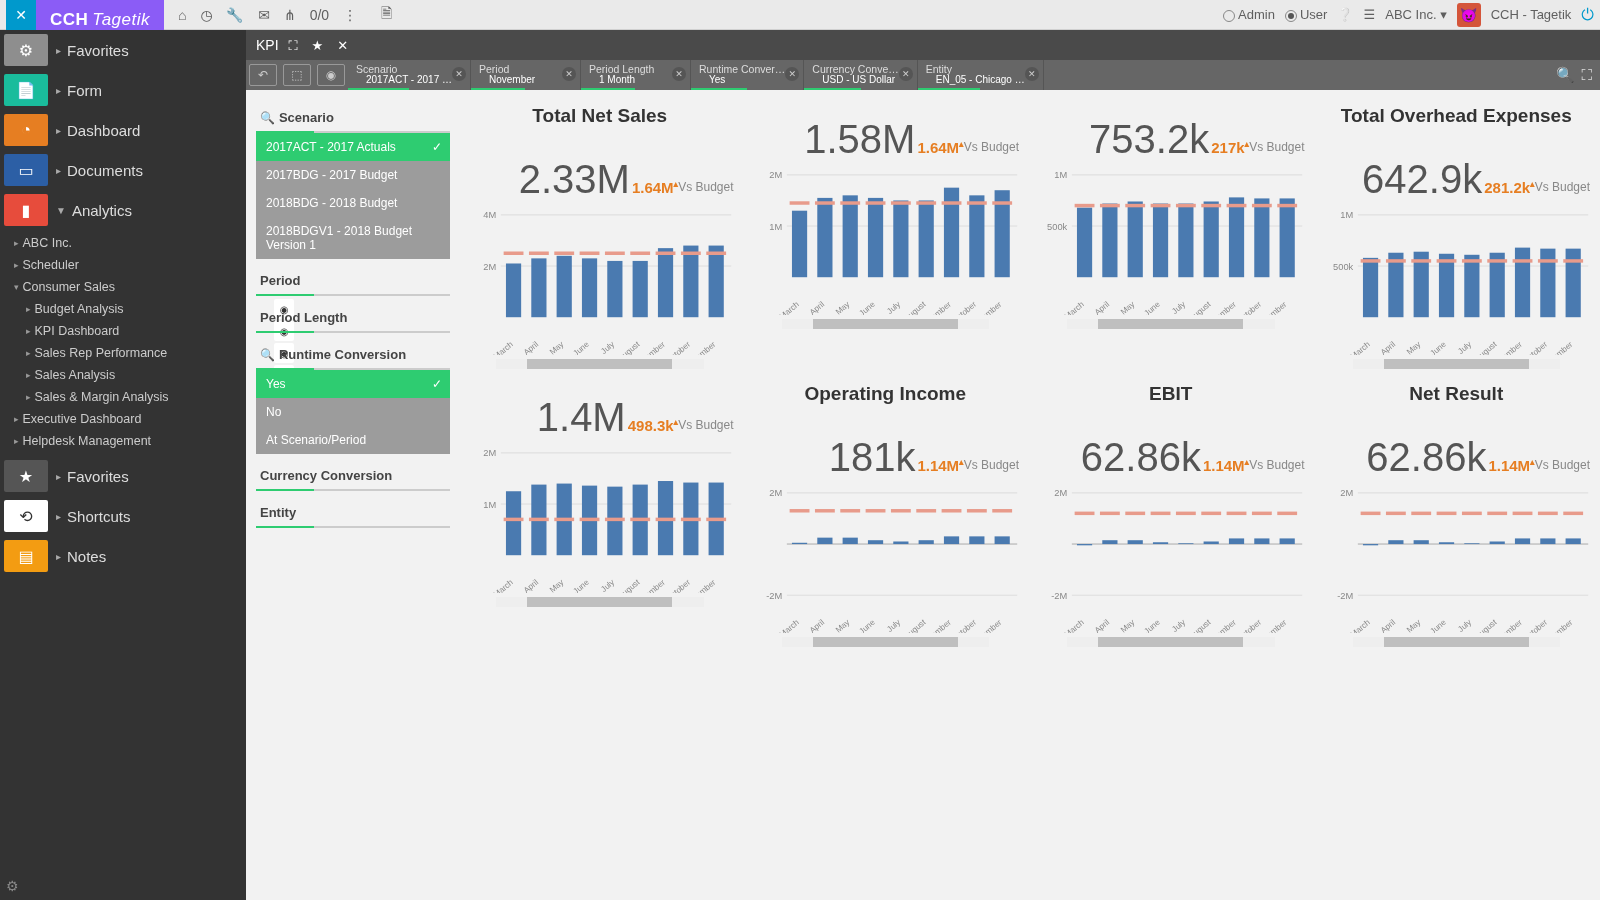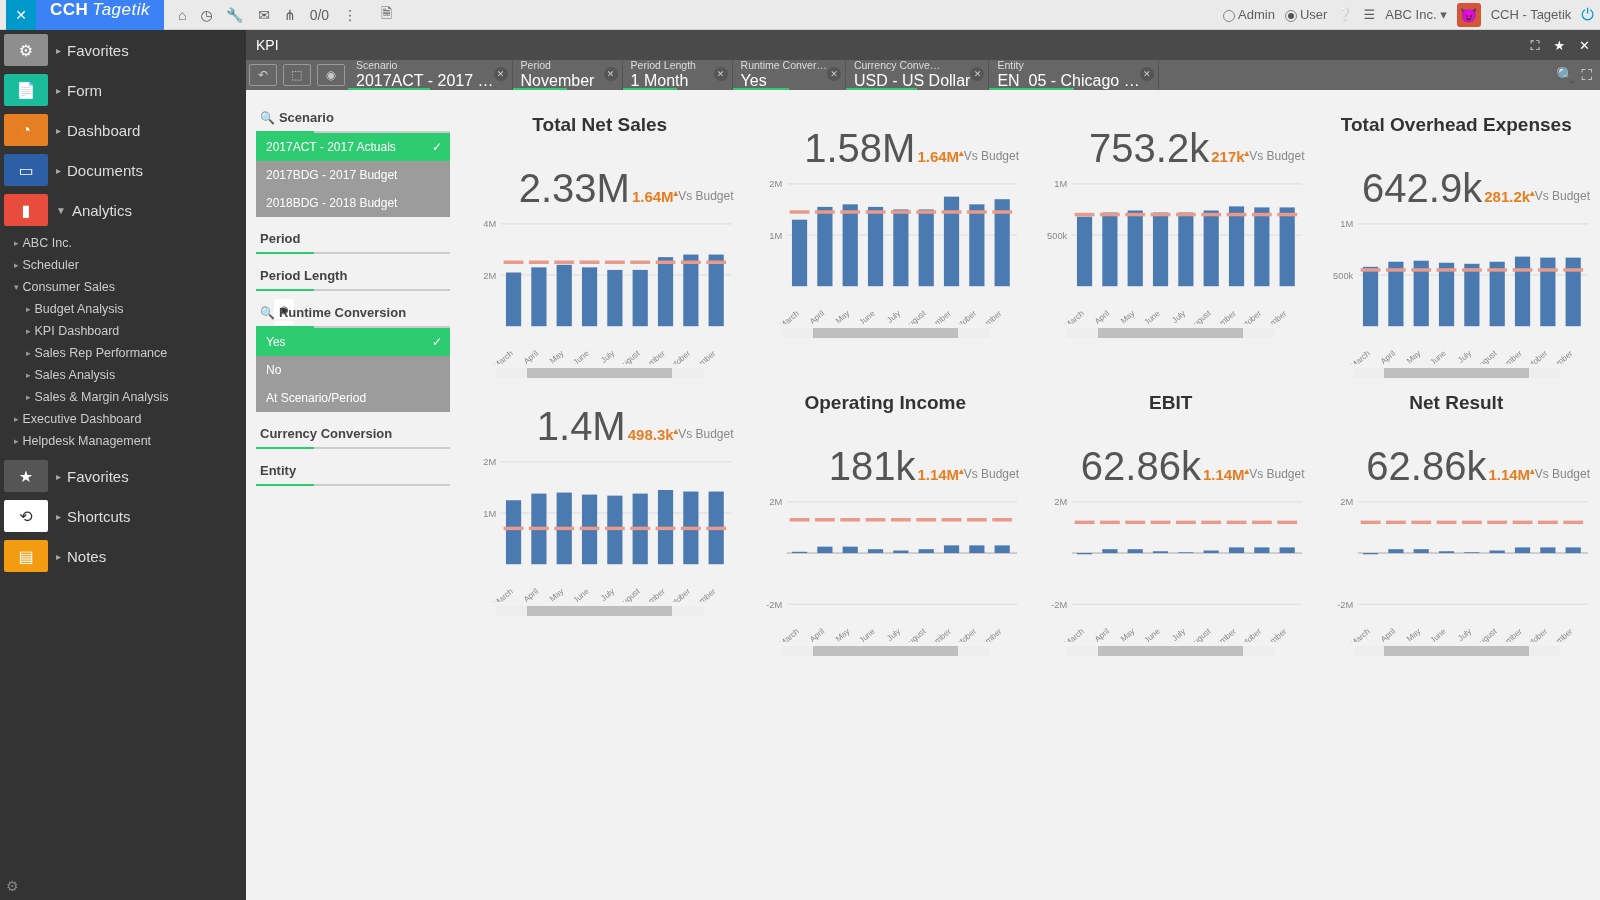--- a/index.html
+++ b/index.html
@@ -1,19 +1,19 @@
 <!DOCTYPE html>
 <html><head>
 <meta charset="utf-8">
 <style>
 * { margin:0; padding:0; box-sizing:border-box; font-family:"Segoe UI",Arial,sans-serif; }
 body { background:#f2f2f2; width:1600px; height:900px; overflow:hidden; font-size:13px; color:#333; }
 .topbar { height:30px; background:#eaeaea; display:flex; align-items:center; padding:0 6px; border-bottom:1px solid #d0d0d0; }
 .close-x { width:30px; height:30px; background:#0099cc; color:#fff; display:flex; align-items:center; justify-content:center; font-size:14px; cursor:pointer; margin-right:0; }
-.brand { background:#3b82f6; color:#fff; height:30px; padding:0 14px; display:flex; align-items:flex-start; font-size:17px; font-style:italic; font-weight:300; letter-spacing:.5px; }
+.brand { background:#8b5cf6; color:#fff; height:30px; padding:0 14px; display:flex; align-items:flex-end; font-size:17px; font-style:italic; font-weight:300; letter-spacing:.5px; }
 .brand b { font-weight:600; font-style:normal; margin-right:4px;}
 .tb-icons { display:flex; align-items:center; gap:14px; margin-left:14px; color:#5f5f5f; font-size:14px; }
 .tb-icons span { cursor:pointer; }
 .tb-right { margin-left:auto; display:flex; align-items:center; gap:10px; color:#5f5f5f; font-size:13px; }
 .radio { width:12px; height:12px; border:1px solid #888; border-radius:50%; display:inline-block; vertical-align:middle; margin-right:3px; }
 .radio.on::after { content:""; display:block; width:6px; height:6px; background:#555; border-radius:50%; margin:2px; }
 .avatar { width:24px; height:24px; background:#d4553a; border-radius:3px; display:flex; align-items:center; justify-content:center; font-size:14px;}
 .power { color:#0099cc; font-size:16px; cursor:pointer; }
 
 .main { display:flex; height:calc(100% - 30px); }
@@ -25,43 +25,43 @@
 .caret { font-size:10px; color:#aaa; }
 .sb-tree { font-size:12.5px; padding:2px 0 4px 0; }
 .tree-item { padding:4px 10px 4px 14px; display:flex; align-items:center; gap:4px; cursor:pointer; position:relative;}
 .tree-item.sub { padding-left:26px; }
 .tree-caret{font-size:9px;color:#999;}
 .play { position:absolute; right:-48px; width:20px; height:20px; background:#fff; border-radius:2px; display:flex; align-items:center; justify-content:center; font-size:10px; color:#333; }
 .sb-tree-wrap{position:relative;}
 .sb-footer{margin-top:auto;padding:6px;color:#888;font-size:14px;}
 
 .content { flex:1; background:#f2f2f2; display:flex; flex-direction:column; overflow:hidden; }
-.tab-hdr { background:#4a4a4a; color:#fff; height:30px; display:flex; align-items:center; padding:0 10px; font-size:14px; justify-content:space-between;}
+.tab-hdr { background:#4a4a4a; color:#fff; height:30px; display:flex; align-items:center; padding:0 10px; font-size:14px; justify-content:flex-start;}
 .tab-hdr-r span{margin-left:10px;cursor:pointer;font-size:13px;}
 .crumbbar { background:#666; height:30px; display:flex; align-items:center; color:#fff; font-size:11px; }
 .cb-ico { width:28px; height:22px; border:1px solid #999; margin:0 3px; display:flex; align-items:center; justify-content:center; color:#ccc; font-size:12px; cursor:pointer; border-radius:2px;}
 .crumb { position:relative; padding:0 18px 0 8px; height:30px; display:flex; flex-direction:column; justify-content:center; border-right:1px solid #555; min-width:110px;}
 .crumb .t{font-size:10.5px;color:#ddd;line-height:1;}
-.crumb .v{font-size:16px;color:#fff;line-height:1.2;}
+.crumb .v{font-size:10px;color:#fff;line-height:1.2;margin-left:10px;}
 .crumb .accent{position:absolute;left:0;bottom:0;height:2px;width:50%;background:#2ecc71;}
 .crumb .x{position:absolute;right:4px;top:7px;width:14px;height:14px;background:#555;border-radius:50%;color:#ccc;font-size:9px;display:flex;align-items:center;justify-content:center;cursor:pointer;}
 .cb-right{margin-left:auto;display:flex;gap:6px;padding-right:8px;}
 .cb-right span{color:#ddd;font-size:15px;cursor:pointer;}
 
 .dash { flex:1; display:flex; overflow:hidden; }
 .filters { width:210px; padding:14px 6px 0 10px; overflow-y:auto; }
 .f-hdr { font-size:13px; font-weight:600; color:#444; padding:6px 4px; border-bottom:2px solid #ccc; position:relative; display:flex; align-items:center; gap:4px;}
 .f-hdr .fa{position:absolute;left:0;bottom:-2px;height:2px;width:30%;background:#2ecc71;}
 .f-hdr .s{color:#aaa;font-size:12px;}
 .f-opt { padding:7px 10px; font-size:12px; color:#fff; background:#9c9c9c; cursor:pointer; position:relative;}
 .f-opt.sel { background:#2ecc71; }
 .f-opt.sel::after{content:"✓";position:absolute;right:8px;}
 .f-gap{height:8px;}
 
-.kpis { flex:1; padding:20px 10px 0 10px; overflow-y:auto; }
+.kpis { flex:1; padding:11px 10px 0 10px; overflow-y:auto; }
 .kpi-row { display:flex; gap:18px; }
 .kpi { flex:1; min-width:0; text-align:center; margin-bottom:10px; }
 .kpi h3 { font-size:19px; font-weight:700; color:#333; margin:4px 0 14px; }
 .kpi-val { display:flex; align-items:flex-end; justify-content:flex-end; gap:2px; min-height:58px;}
 .kpi-main { font-size:40px; font-weight:400; color:#555; line-height:1;}
 .kpi-sub { display:flex; flex-direction:row; align-items:flex-start; padding-bottom:4px;}
 .kpi-diff { font-size:15px; color:#e67e22; font-weight:600; line-height:1;}
 .kpi-vs { font-size:12px; color:#888; }
 .chart { height:150px; position:relative; margin-top:6px; }
 .chart svg { width:100%; height:100%; }
@@ -235,20 +235,21 @@
         <span>⛶</span>
       </div>
     </div>
 
     <div class="dash">
       <div class="filters" id="filters">
           <div class="f-hdr"><span class="s">🔍</span>Scenario<span class="fa"></span></div>
           <div class="f-opt sel">2017ACT - 2017 Actuals</div>
           <div class="f-opt ">2017BDG - 2017 Budget</div>
           <div class="f-opt ">2018BDG - 2018 Budget</div>
+          <div class="f-opt ">2018BDGV1 - 2018 Budget Version 1</div>
           <div class="f-gap"></div>
           <div class="f-hdr">Period<span class="fa"></span></div>
           <div class="f-gap"></div>
           <div class="f-hdr">Period Length<span class="fa"></span></div>
           <div class="f-gap"></div>
           <div class="f-hdr"><span class="s">🔍</span>Runtime Conversion<span class="fa"></span></div>
           <div class="f-opt sel">Yes</div>
           <div class="f-opt ">No</div>
           <div class="f-opt ">At Scenario/Period</div>
           <div class="f-gap"></div>

